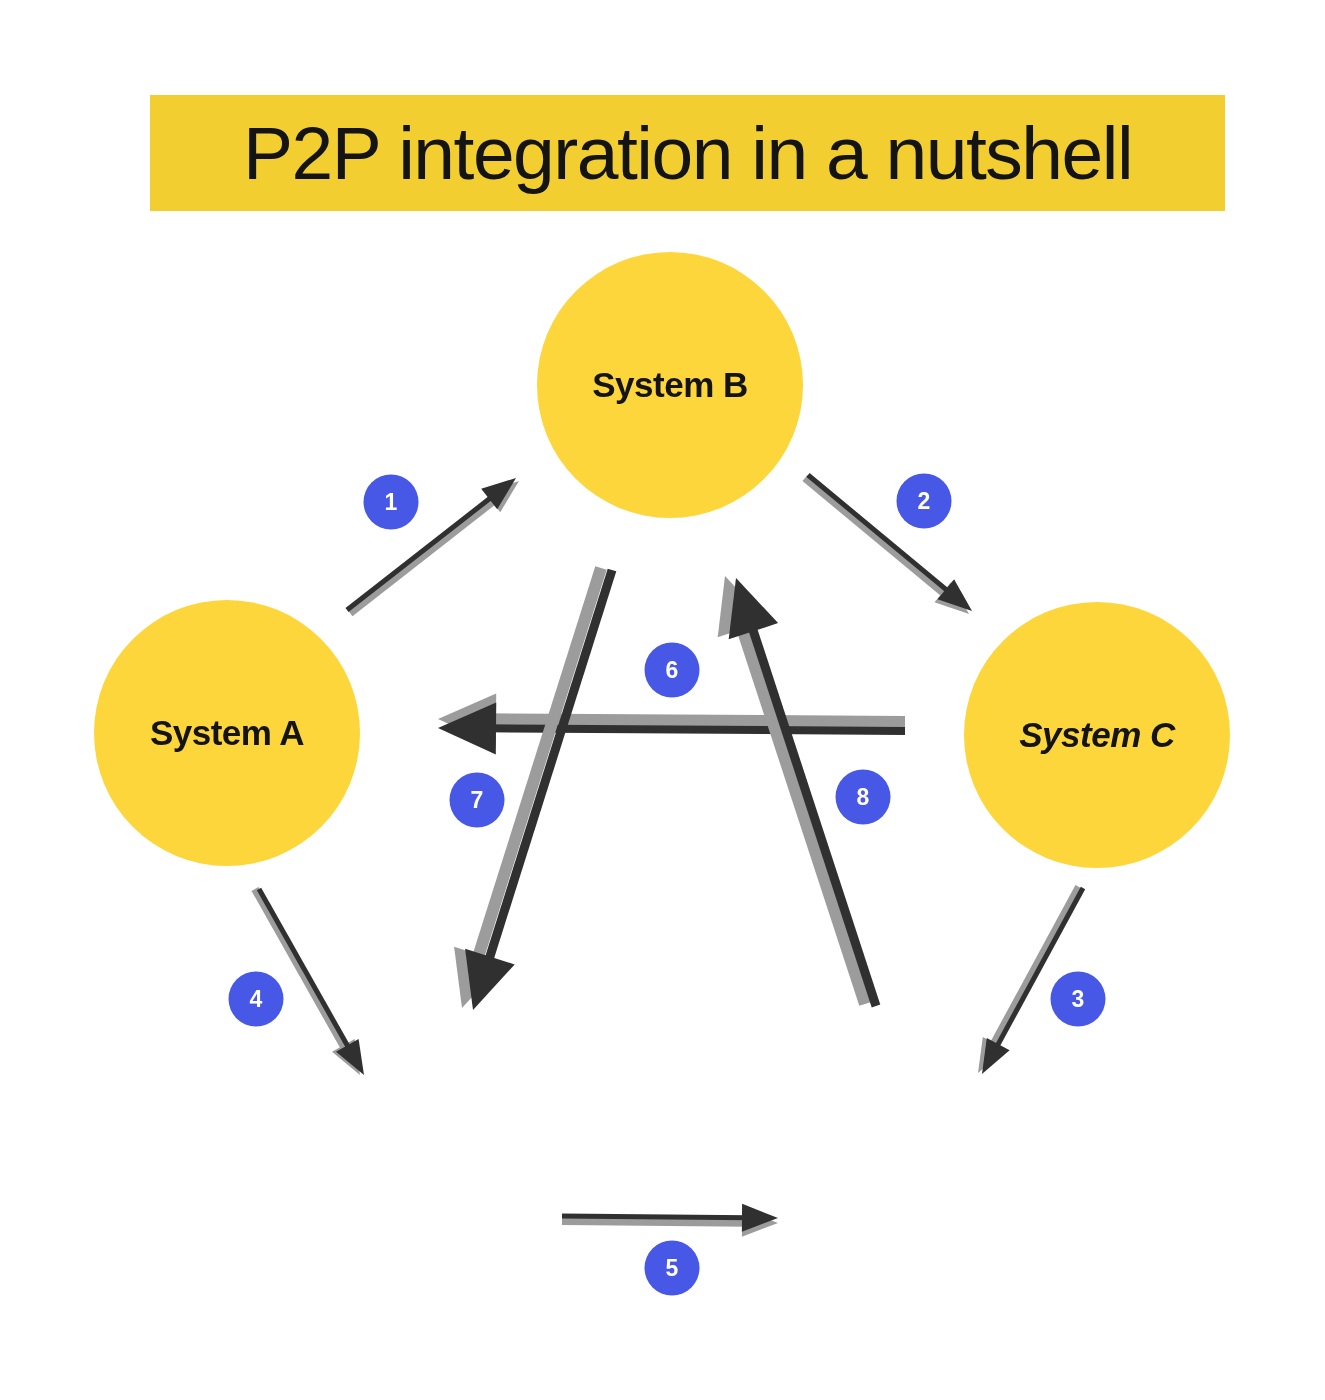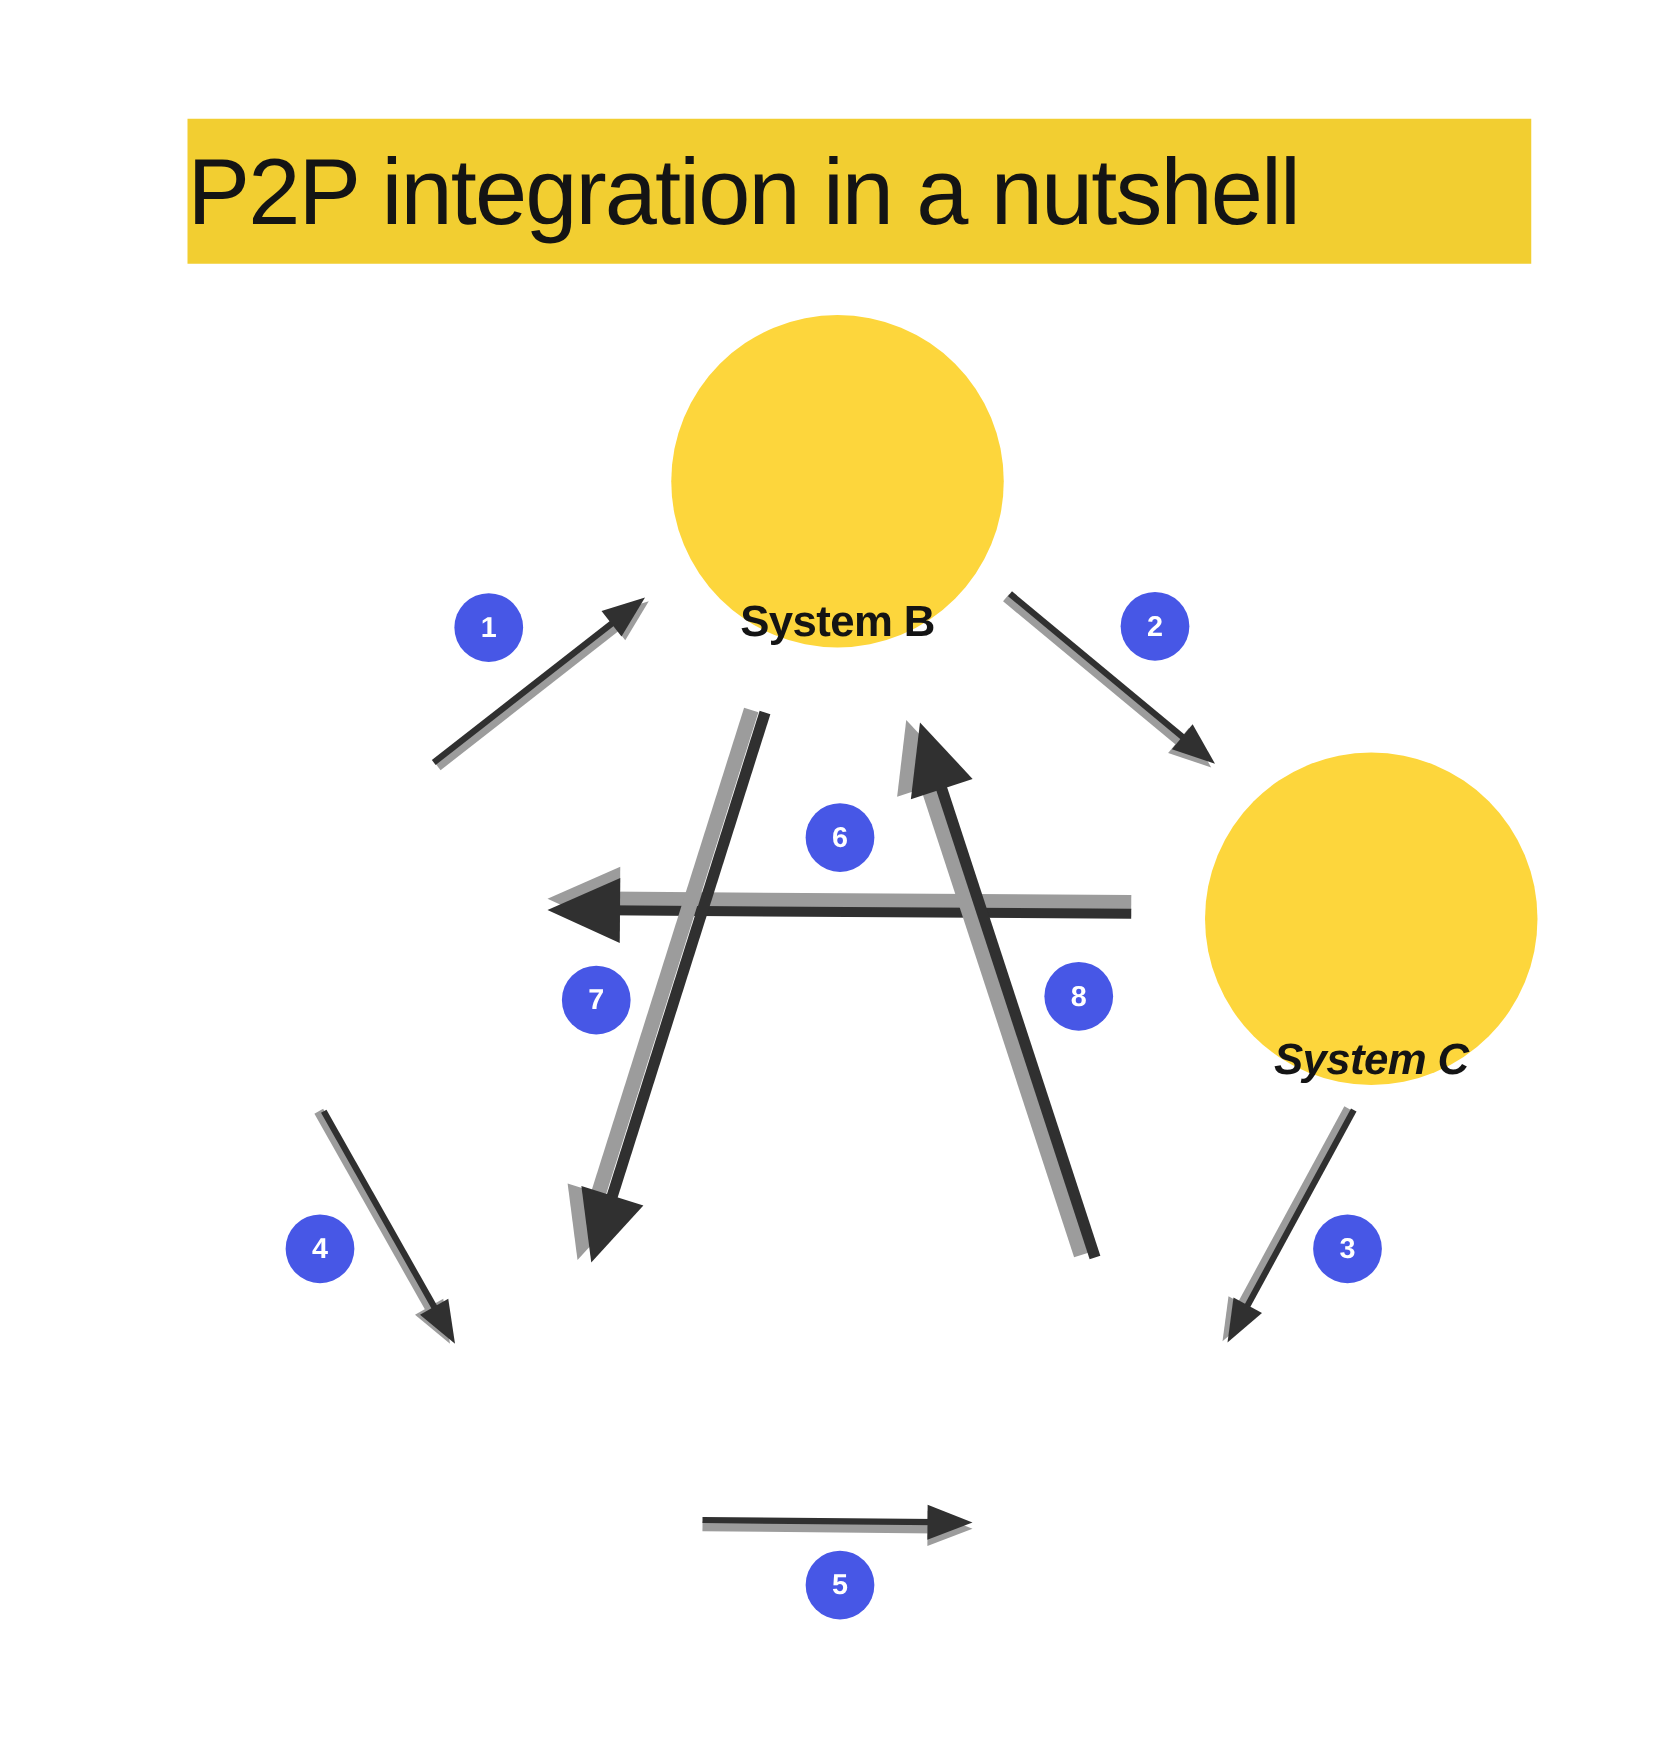--- a/index.html
+++ b/index.html
@@ -6,31 +6,31 @@
   .canvas{
     position:relative;
     width:1325px;height:1400px;
     background:var(--background,#fff);
     overflow:hidden;
     font-family:"Liberation Sans",sans-serif;
   }
   .title-bar{
     position:absolute;left:150px;top:95px;width:1075px;height:116px;
     background:var(--title-bg,#f2ce31);
-    display:flex;align-items:center;
+    display:flex;align-items:center;justify-content:center;
   }
   .title-text{
     font-size:75px;font-weight:500;letter-spacing:-1.5px;
     color:var(--label-text,#141414);white-space:nowrap;
   }
   .arrows-layer{position:absolute;left:0;top:0;width:1325px;height:1400px;}
   .node{
     position:absolute;width:266px;height:266px;border-radius:50%;
     background:var(--node-fill,#fdd63c);
-    display:flex;align-items:flex-end;justify-content:center;
+    display:flex;align-items:center;justify-content:center;
   }
   .node-label{
     font-size:35px;font-weight:bold;letter-spacing:-0.5px;
     color:var(--label-text,#141414);white-space:nowrap;
   }
   .badge{
     position:absolute;width:55px;height:55px;border-radius:50%;
     background:var(--badge-bg,#4757e6);
     color:var(--badge-text,#fff);
     display:flex;align-items:center;justify-content:center;
@@ -109,20 +109,23 @@
         <line x1="865" y1="1004" x2="738.9280143946335" y2="618.5799297207368" stroke="#9C9C9C" stroke-width="12"></line>
         <polygon points="725.0,576.0 767.1,621.1 717.7,637.3" fill="#9C9C9C"></polygon>
         <line x1="876" y1="1006" x2="749.9280143946335" y2="620.5799297207368" stroke="#303030" stroke-width="9"></line>
         <polygon points="736.0,578.0 778.1,623.1 728.7,639.3" fill="#303030"></polygon>
       </g>
     </svg>
 
   <div class="node node-b">
     <span class="node-label">System B</span>
   </div>
+  <div class="node node-a">
+    <span class="node-label">System A</span>
+  </div>
   <div class="node node-c">
     <span class="node-label">System C</span>
   </div>
 
   <div class="badge badge-1">1</div>
   <div class="badge badge-2">2</div>
   <div class="badge badge-3">3</div>
   <div class="badge badge-4">4</div>
   <div class="badge badge-5">5</div>
   <div class="badge badge-6">6</div>

